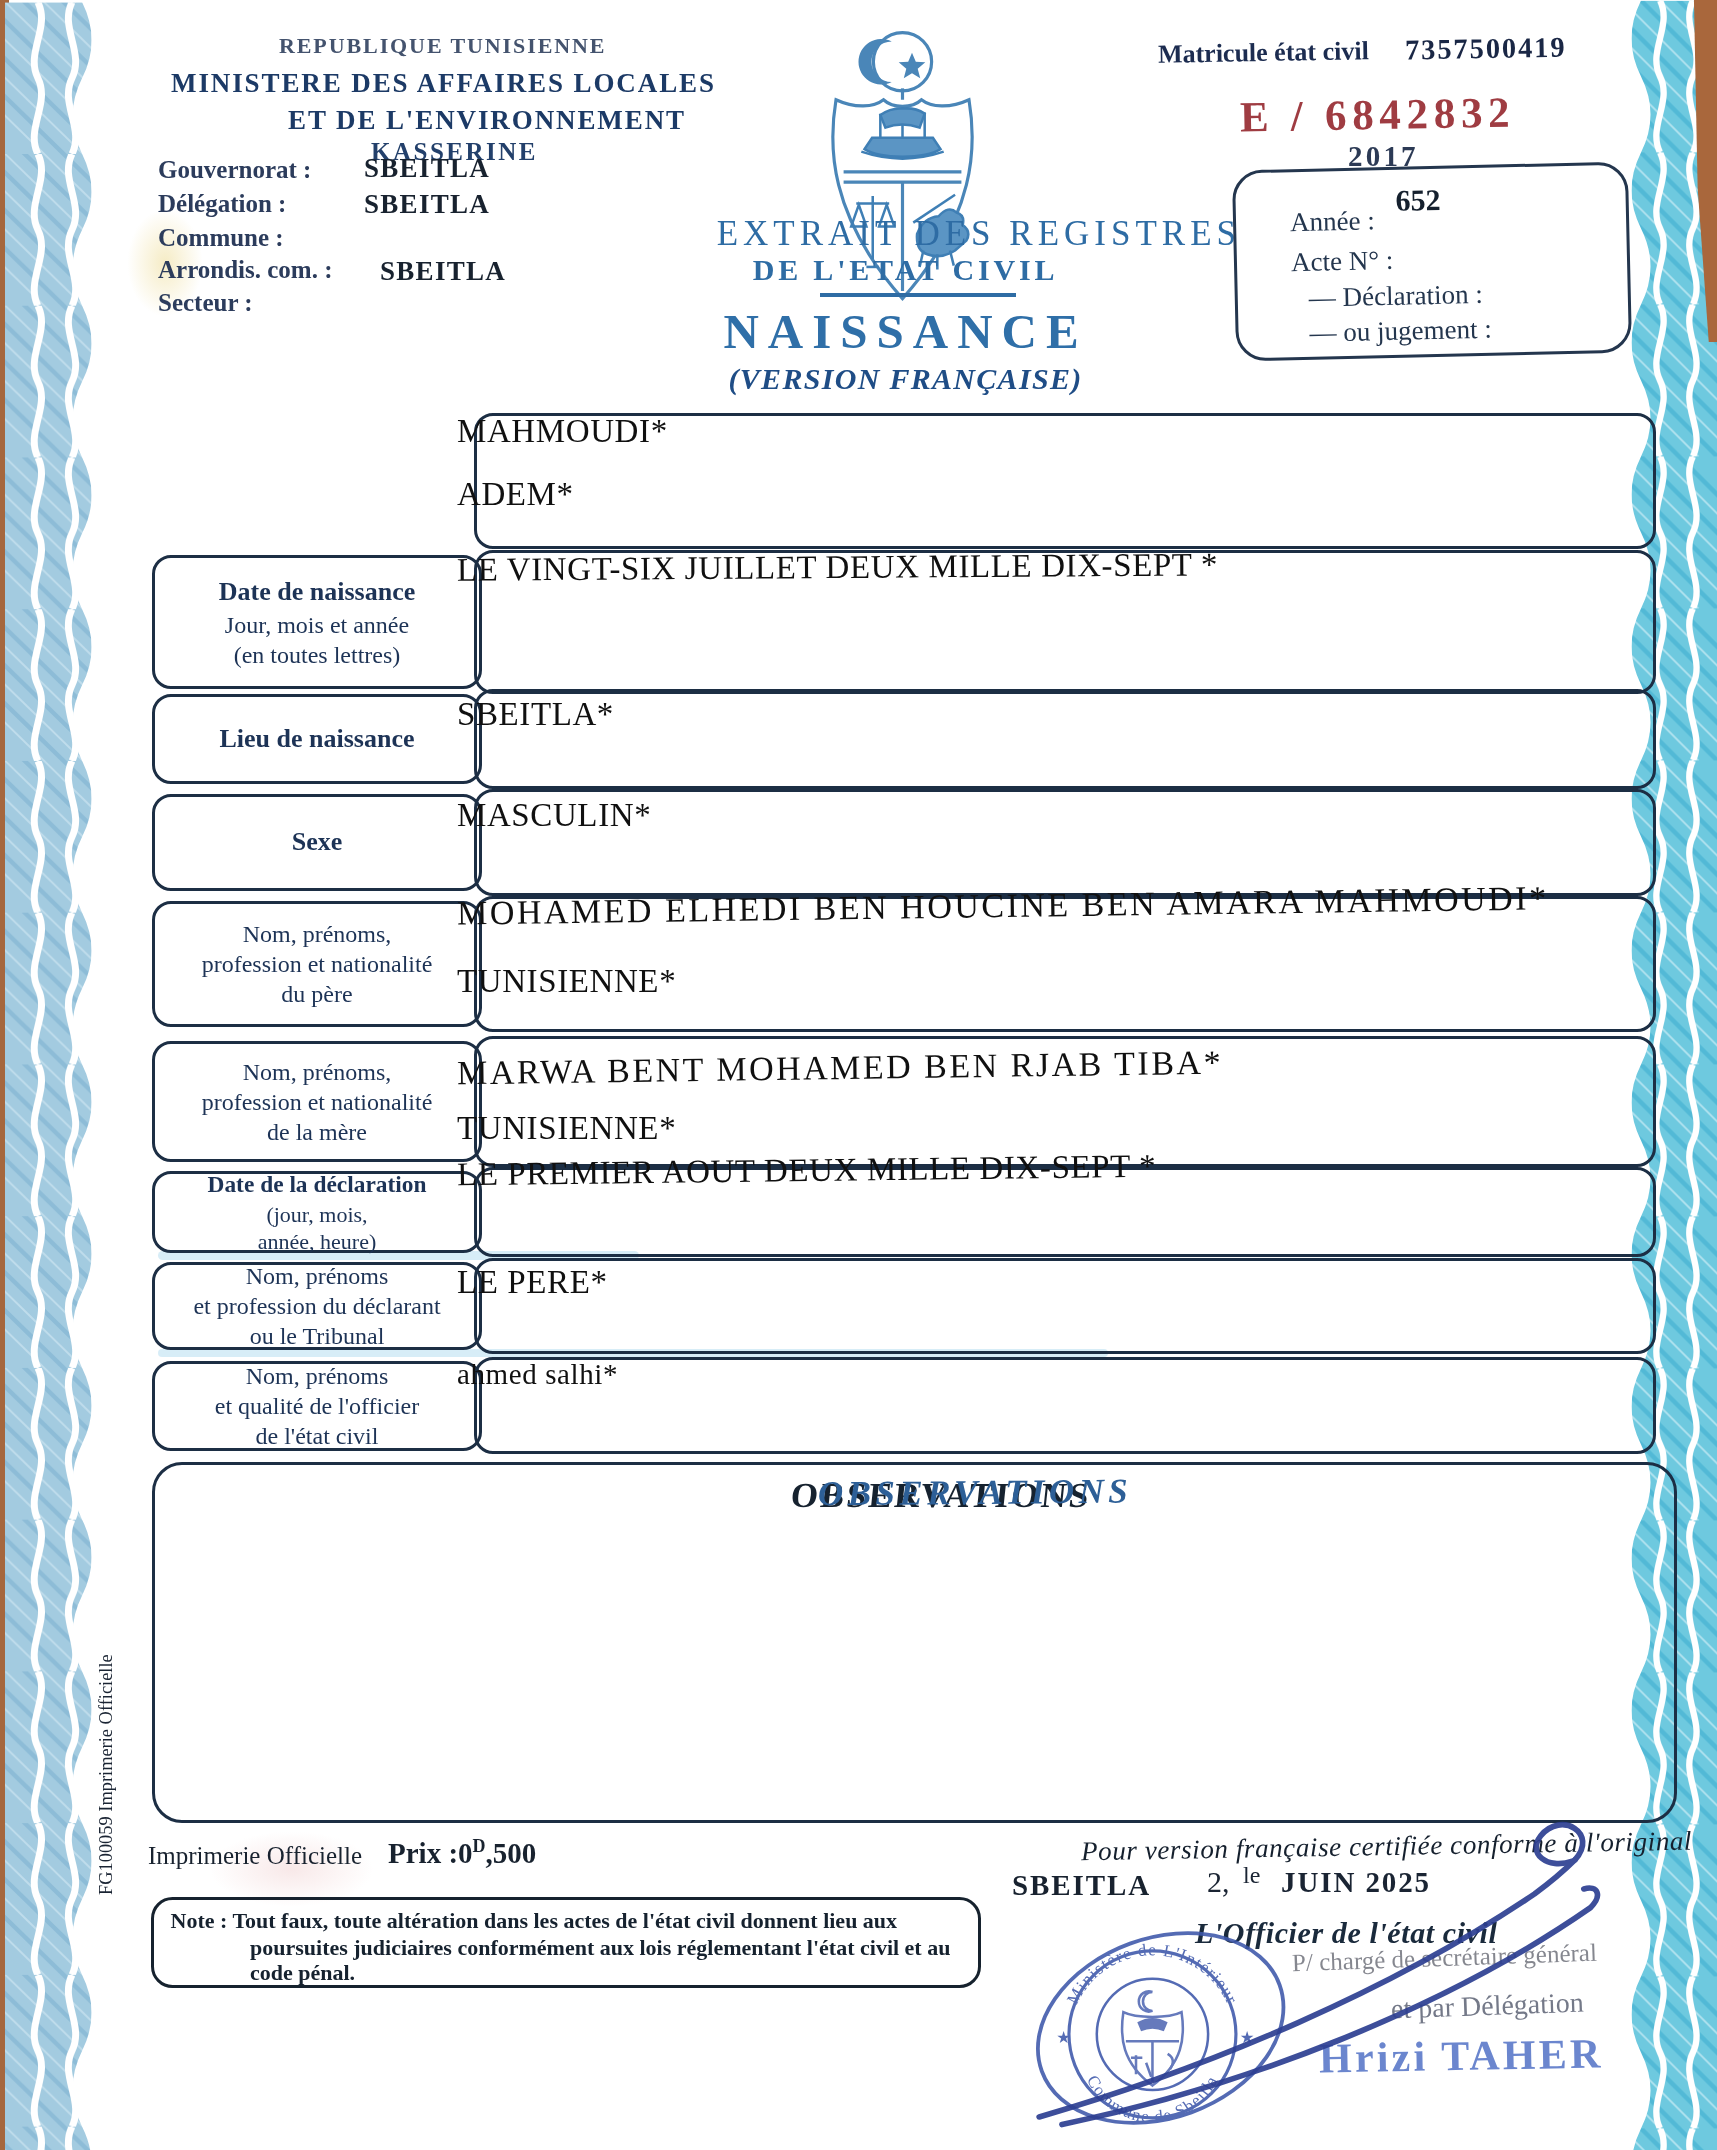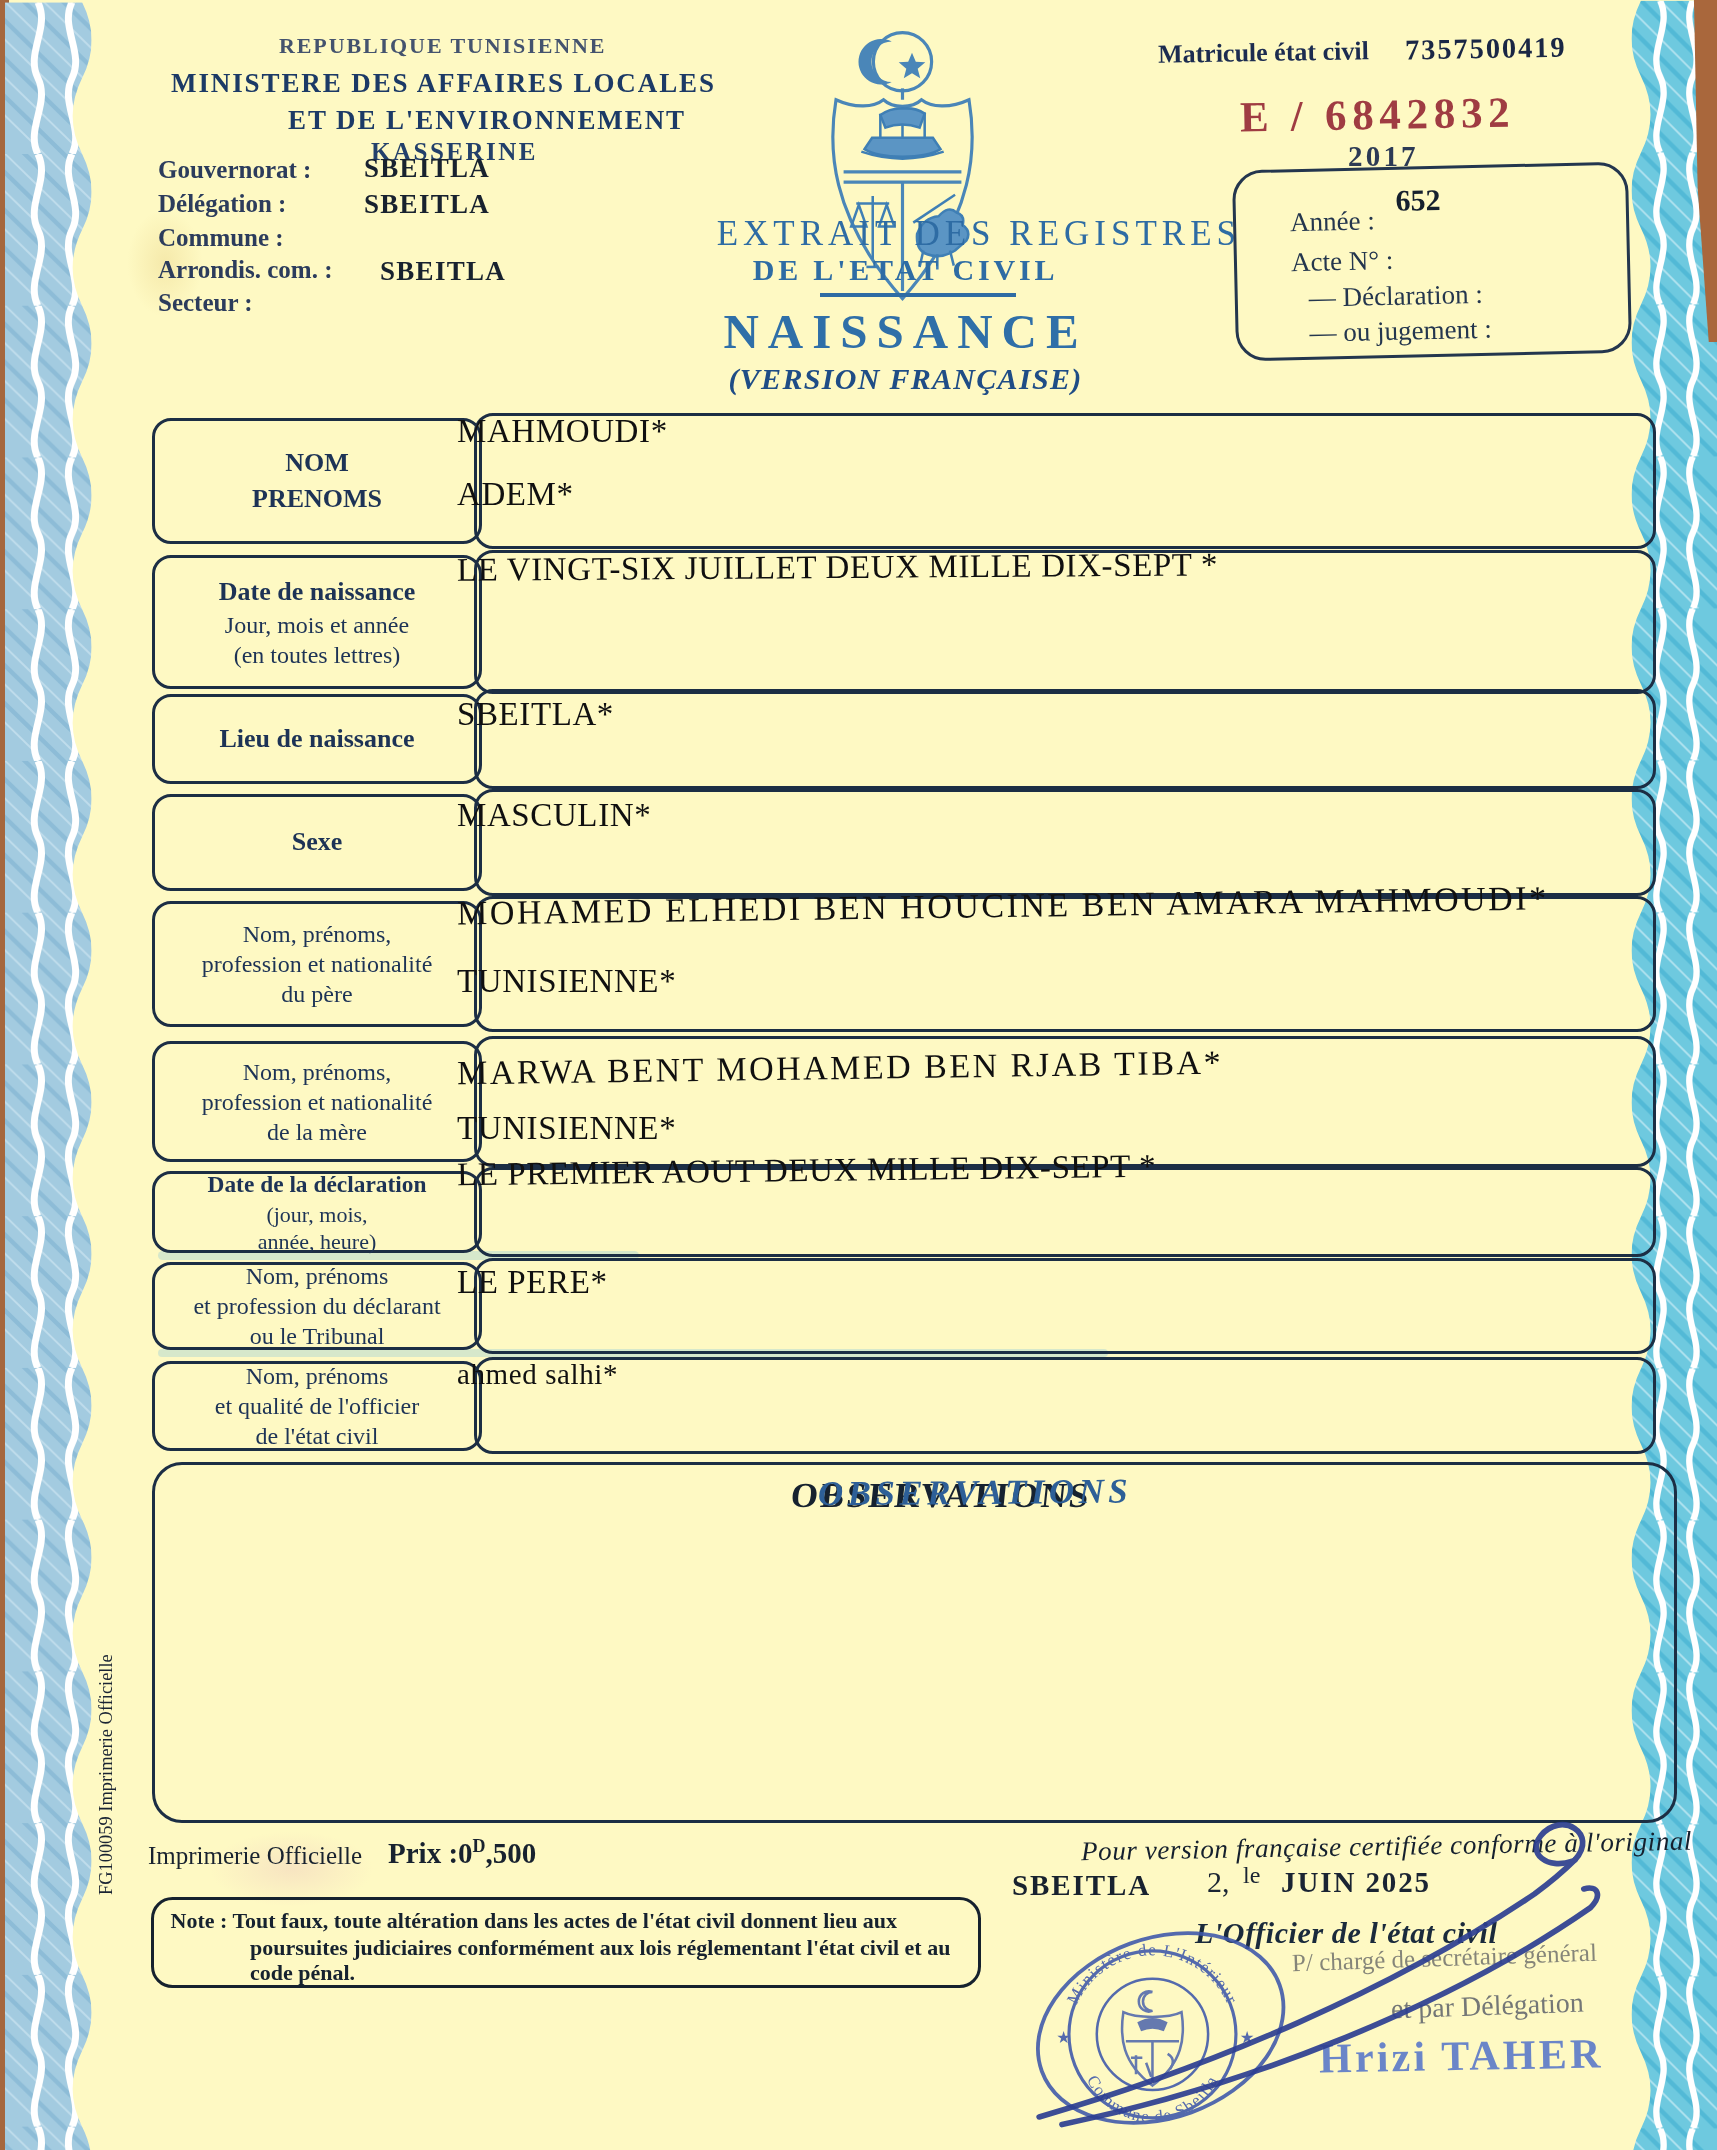--- a/index.html
+++ b/index.html
@@ -1,17 +1,17 @@
 <!DOCTYPE html>
 <html style="font-size:10px"><head>
 <meta charset="utf-8">
 <style>
   html,body{margin:0;padding:0;}
   body{background:#e8e4da;}
-  .page{position:relative;width:1717px;height:2151px;background:#fef9c3;overflow:hidden;
+  .page{position:relative;width:1717px;height:2151px;background:#ffffff;overflow:hidden;
         font-family:"Liberation Serif","DejaVu Serif",serif;color:#15202e;}
   .abs{position:absolute;}
   .nowrap{white-space:nowrap;}
   
   .hdr-rep{font-size:22px;letter-spacing:1.9px;color:#44536e;font-weight:bold;}
   .hdr-min{font-size:27px;letter-spacing:1.9px;color:#1c3a66;font-weight:bold;}
   .hdr-kas{font-size:25px;letter-spacing:2.5px;color:#23406b;font-weight:bold;}
   .hfield-l{font-size:25px;color:#2c3c5c;font-weight:bold;}
   .hfield-v{font-size:27px;color:#18222f;font-weight:bold;letter-spacing:1.3px;}
   
@@ -177,24 +177,20 @@
 
   <div class="abs actebox" style="left:1234px;top:166px;width:390px;height:185px;">
     <div class="abs acteline nowrap" style="left:54px;top:35px;">Année :</div>
     <div class="abs acteval nowrap" style="left:160px;top:14px;">652</div>
     <div class="abs acteline nowrap" style="left:54px;top:75px;">Acte N° :</div>
     <div class="abs acteline nowrap" style="left:71px;top:111px;">— Déclaration :</div>
     <div class="abs acteline nowrap" style="left:71px;top:146px;">— ou jugement :</div>
   </div>
 
   <div class="abs valbox" style="left:474px;top:413px;width:1176px;height:130px;"></div>
-  <div class="abs lblbox" style="left:152px;top:418px;width:324px;height:120px;">
-    <div class="lblB">NOM</div>
-    <div class="lblB">PRENOMS</div>
-  </div>
   <div class="abs val" style="left:457px;top:413px;">MAHMOUDI*</div>
   <div class="abs val" style="left:457px;top:476px;">ADEM*</div>
 
   <div class="abs valbox" style="left:474px;top:550px;width:1176px;height:138px;"></div>
   <div class="abs lblbox" style="left:152px;top:555px;width:324px;height:128px;">
     <div class="lblB">Date de naissance</div>
     <div class="lbl">Jour, mois et année</div>
     <div class="lbl">(en toutes lettres)</div>
   </div>
   <div class="abs val" style="left:457px;top:549px;transform:rotate(-0.4deg);">LE VINGT-SIX JUILLET  DEUX MILLE DIX-SEPT *</div>

